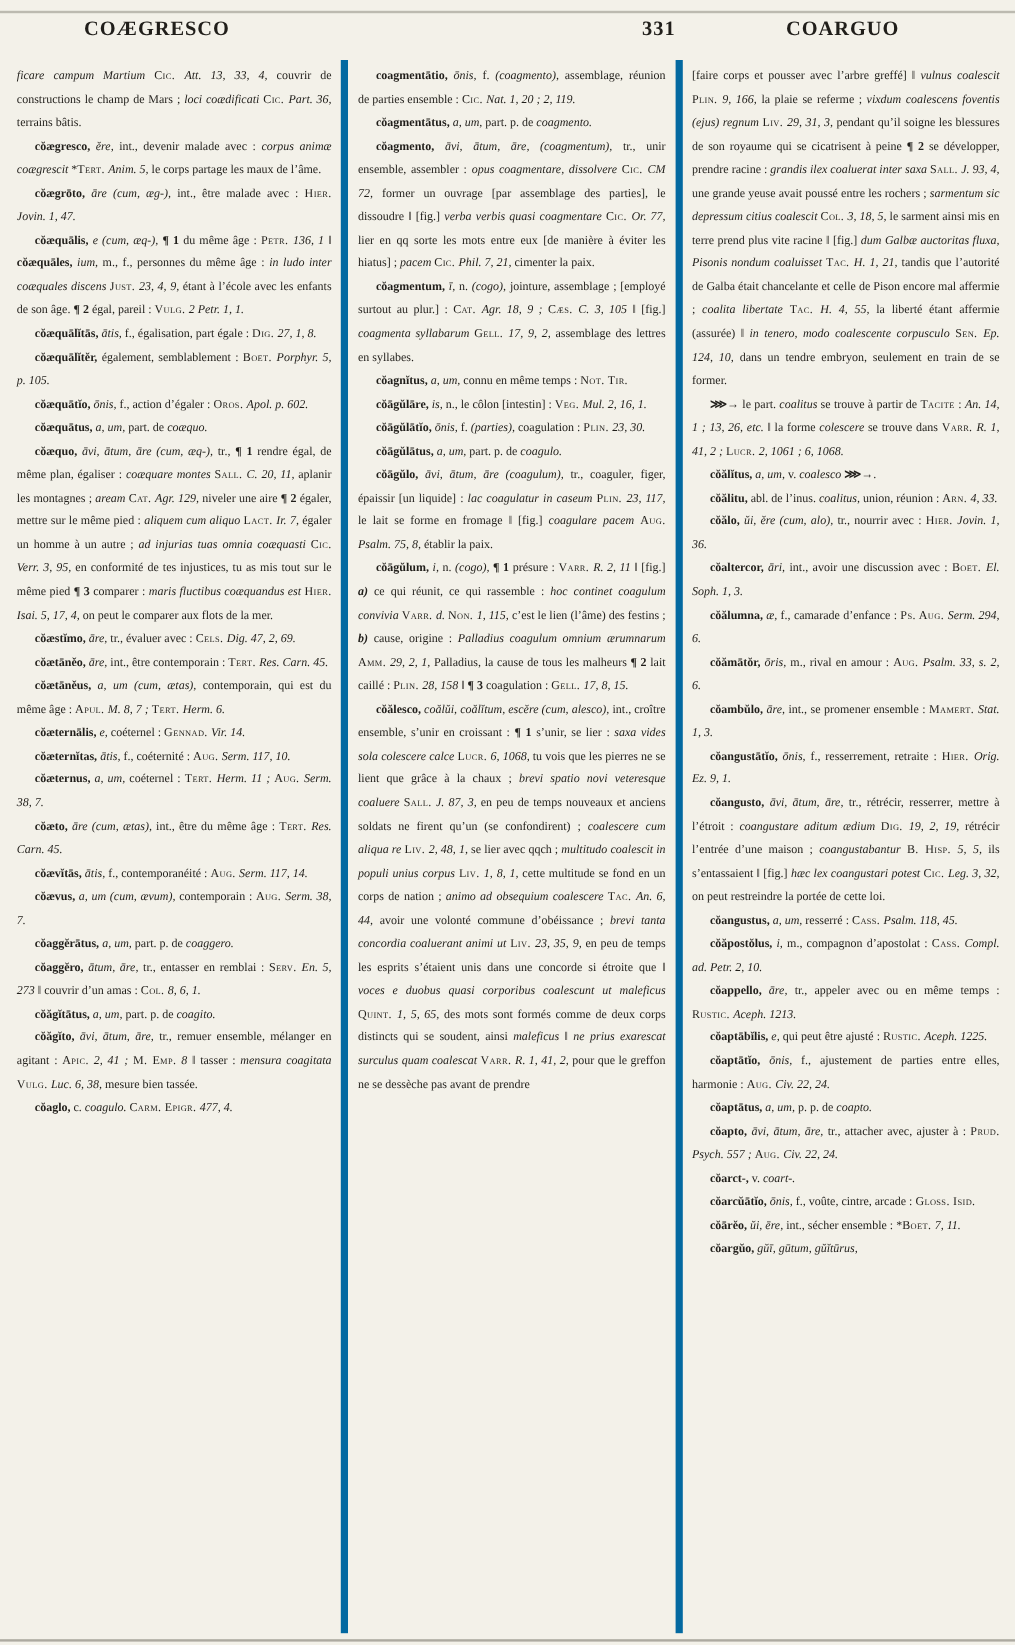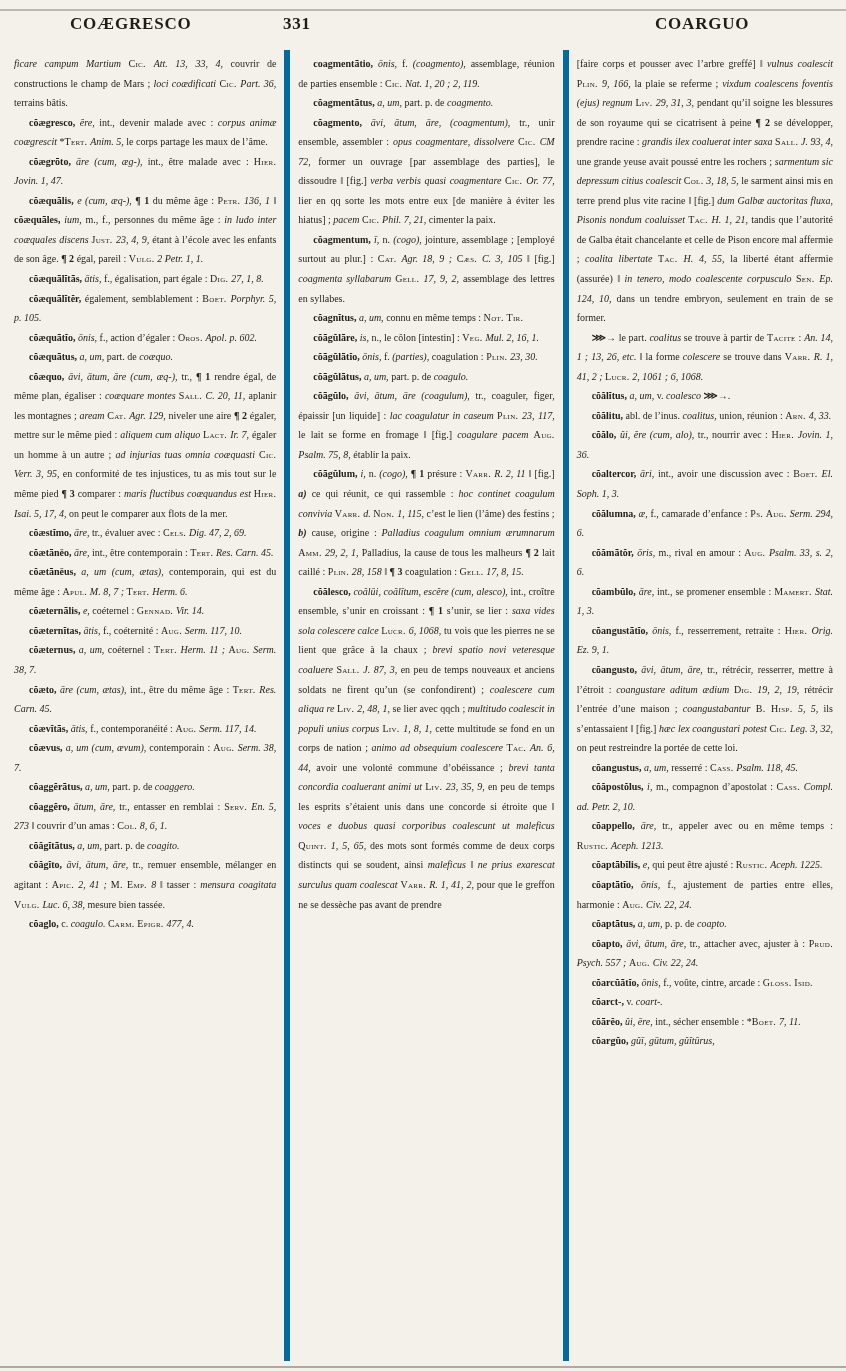--- a/index.html
+++ b/index.html
@@ -11,21 +11,21 @@
   }
   .page{position:relative;width:846px;height:1371px;}
   .scan-line-top{position:absolute;top:9px;left:0;right:0;height:2px;background:#aaa79c;opacity:.75;}
   .scan-line-bottom{position:absolute;bottom:3px;left:0;right:0;height:2px;background:#9b988e;opacity:.8;}
   .hdr{
     position:absolute;top:14px;left:0;right:0;
     display:grid;grid-template-columns:283px 280px 283px;
     font-weight:bold;font-size:17px;letter-spacing:.8px;
   }
   .hdr .hl{padding-left:70px;}
-  .hdr .hc{text-align:left;}
+  .hdr .hc{text-align:right;}
   .hdr .hr{padding-left:92px;}
   .columns{
     position:absolute;top:50px;left:6px;right:5px;bottom:10px;
     display:flex;
   }
   .col{
     width:33.333%;box-sizing:border-box;
     padding:4px 8px 0 8px;overflow:hidden;
     font-size:10px;line-height:19.55px;
     text-align:justify;text-justify:inter-word;
@@ -102,21 +102,21 @@
         <p class="entry"><span class="hw">cŏambŭlo, </span><span class="it">āre, </span><span>int., se promener ensemble : </span><span class="sc">Mamert. </span><span class="it">Stat. 1, 3.</span></p>
         <p class="entry"><span class="hw">cŏangustātĭo, </span><span class="it">ōnis, </span><span>f., resserrement, retraite : </span><span class="sc">Hier. </span><span class="it">Orig. Ez. 9, 1.</span></p>
         <p class="entry"><span class="hw">cŏangusto, </span><span class="it">āvi, ātum, āre, </span><span>tr., rétrécir, resserrer, mettre à l’étroit : </span><span class="it">coangustare aditum ædium </span><span class="sc">Dig. </span><span class="it">19, 2, 19, </span><span>rétrécir l’entrée d’une maison ; </span><span class="it">coangustabantur </span><span class="sc">B. Hisp. </span><span class="it">5, 5, </span><span>ils s’entassaient ‖ [fig.] </span><span class="it">hæc lex coangustari potest </span><span class="sc">Cic. </span><span class="it">Leg. 3, 32, </span><span>on peut restreindre la portée de cette loi.</span></p>
         <p class="entry"><span class="hw">cŏangustus, </span><span class="it">a, um, </span><span>resserré : </span><span class="sc">Cass. </span><span class="it">Psalm. 118, 45.</span></p>
         <p class="entry"><span class="hw">cŏăpostŏlus, </span><span class="it">i, </span><span>m., compagnon d’apostolat : </span><span class="sc">Cass. </span><span class="it">Compl. ad. Petr. 2, 10.</span></p>
         <p class="entry"><span class="hw">cŏappello, </span><span class="it">āre, </span><span>tr., appeler avec ou en même temps : </span><span class="sc">Rustic. </span><span class="it">Aceph. 1213.</span></p>
         <p class="entry"><span class="hw">cŏaptābĭlis, </span><span class="it">e, </span><span>qui peut être ajusté : </span><span class="sc">Rustic. </span><span class="it">Aceph. 1225.</span></p>
         <p class="entry"><span class="hw">cŏaptātĭo, </span><span class="it">ōnis, </span><span>f., ajustement de parties entre elles, harmonie : </span><span class="sc">Aug. </span><span class="it">Civ. 22, 24.</span></p>
         <p class="entry"><span class="hw">cŏaptātus, </span><span class="it">a, um, </span><span>p. p. de </span><span class="it">coapto.</span></p>
         <p class="entry"><span class="hw">cŏapto, </span><span class="it">āvi, ātum, āre, </span><span>tr., attacher avec, ajuster à : </span><span class="sc">Prud. </span><span class="it">Psych. 557 ; </span><span class="sc">Aug. </span><span class="it">Civ. 22, 24.</span></p>
+        <p class="entry"><span class="hw">cŏarct-, </span><span>v. </span><span class="it">coart-.</span></p>
         <p class="entry"><span class="hw">cŏarcŭātĭo, </span><span class="it">ōnis, </span><span>f., voûte, cintre, arcade : </span><span class="sc">Gloss. Isid.</span></p>
-        <p class="entry"><span class="hw">cŏarct-, </span><span>v. </span><span class="it">coart-.</span></p>
         <p class="entry"><span class="hw">cŏārĕo, </span><span class="it">ŭi, ēre, </span><span>int., sécher ensemble : *</span><span class="sc">Boet. </span><span class="it">7, 11.</span></p>
         <p class="entry"><span class="hw">cŏargŭo, </span><span class="it">gŭī, gūtum, gŭĭtūrus,</span></p>
       </div>
   </main>
 
   <div class="scan-line-bottom"></div>
 </div>
 
 </body></html>

